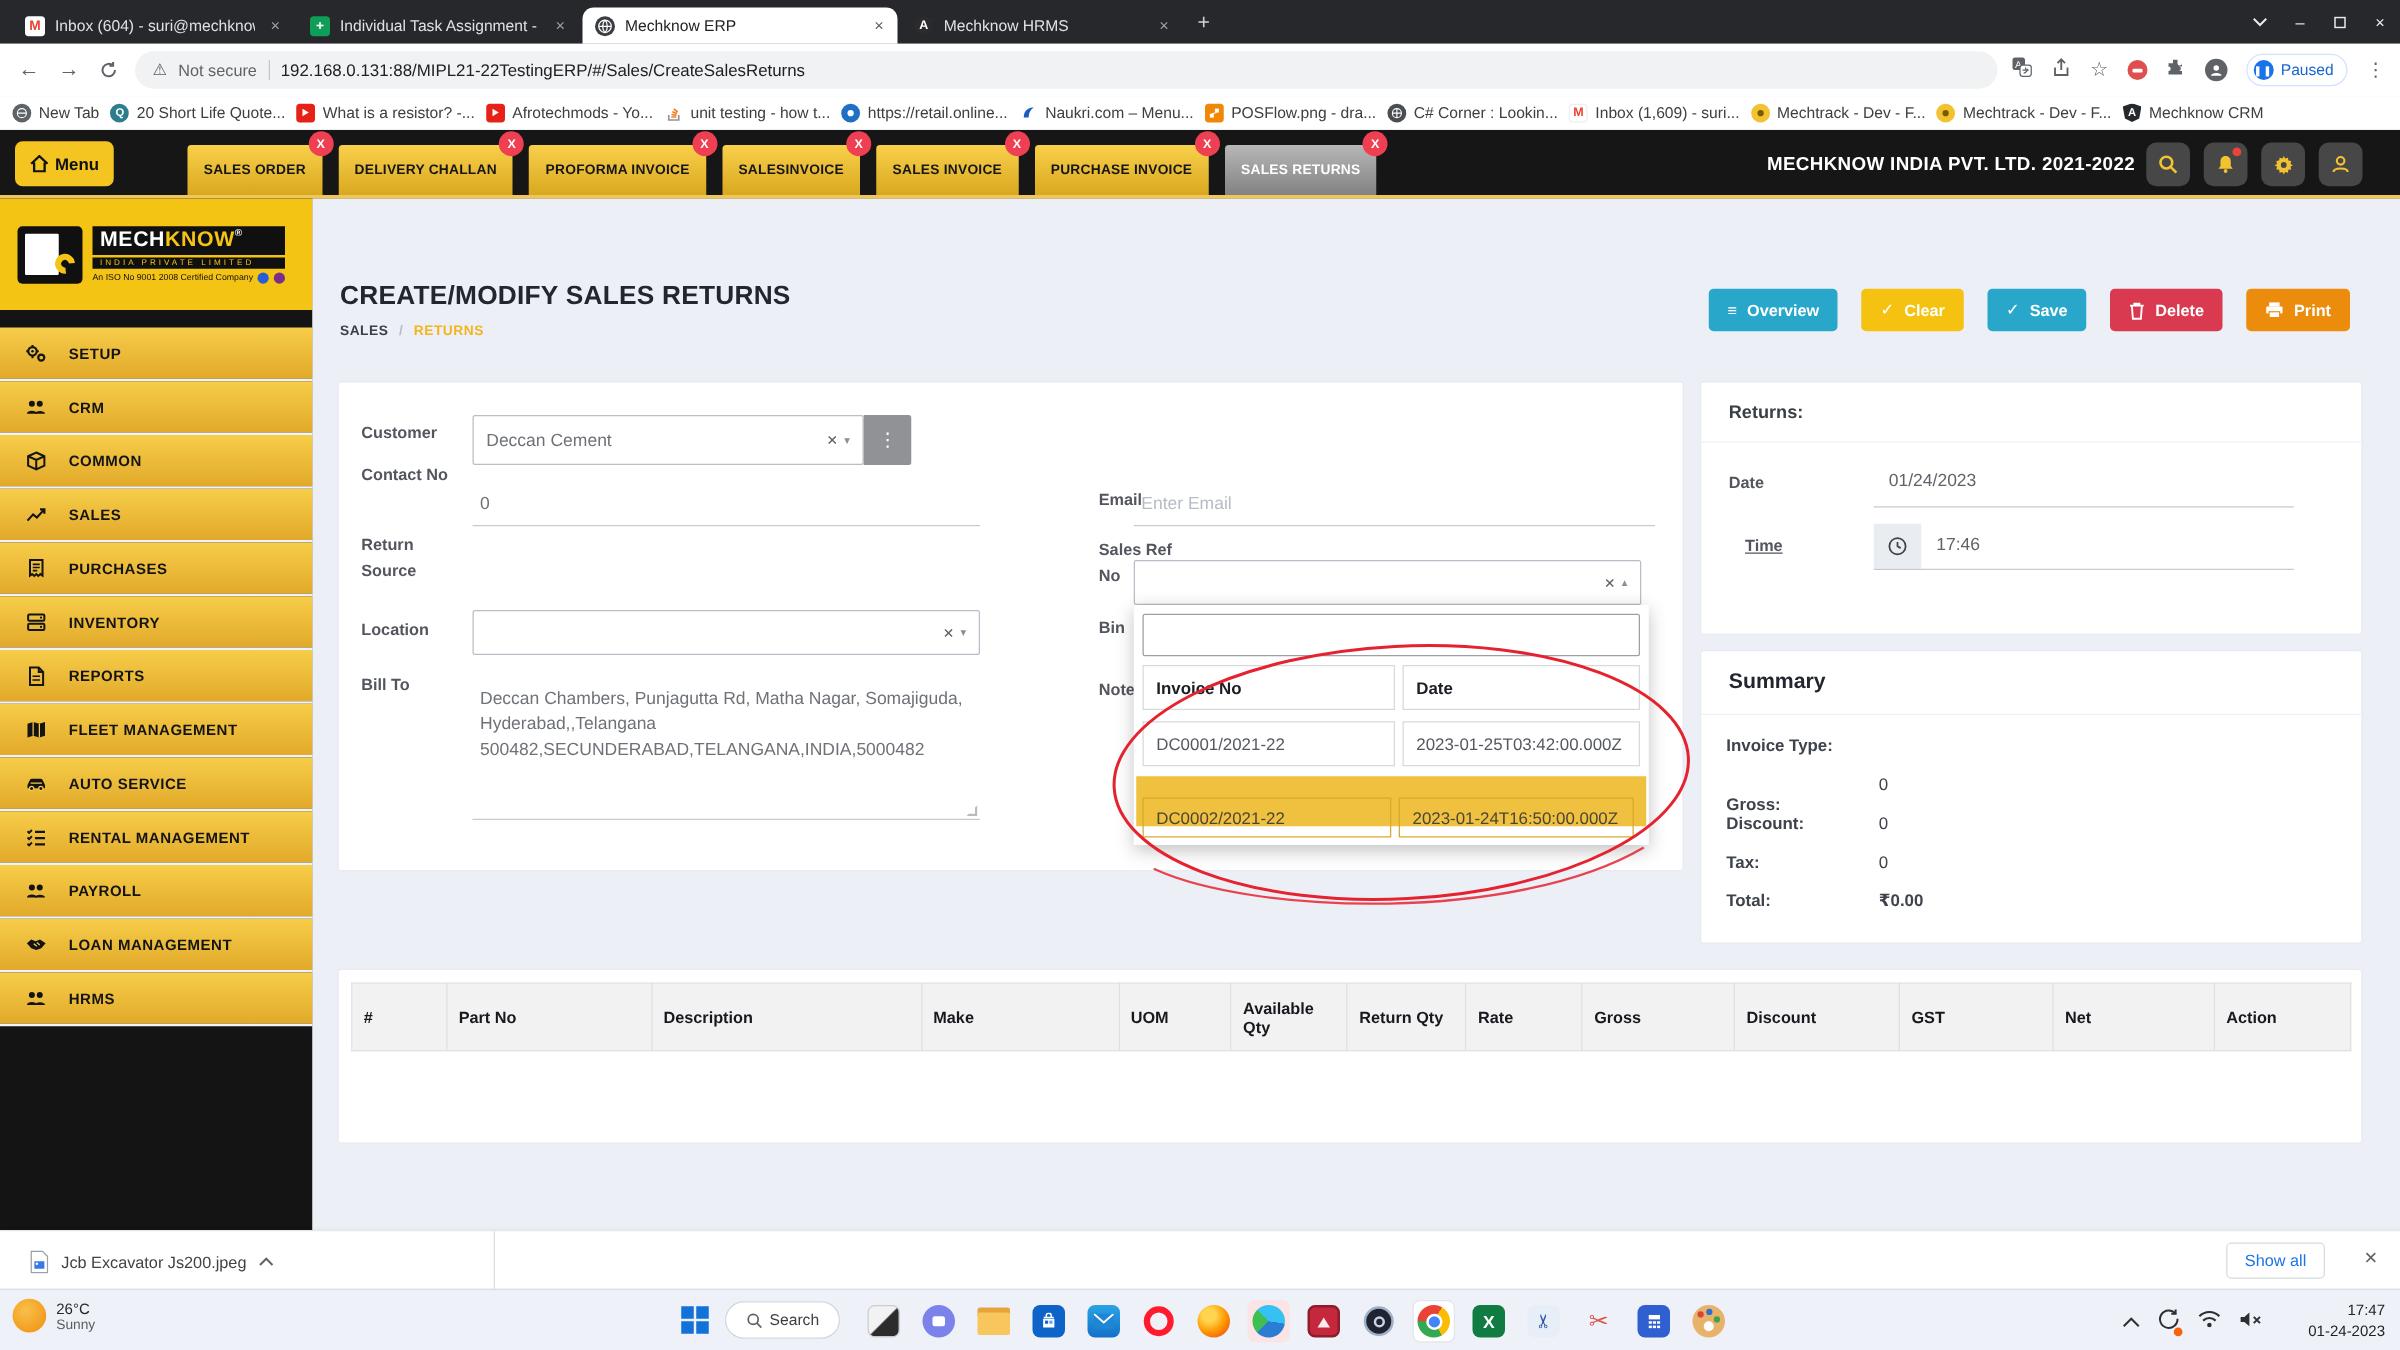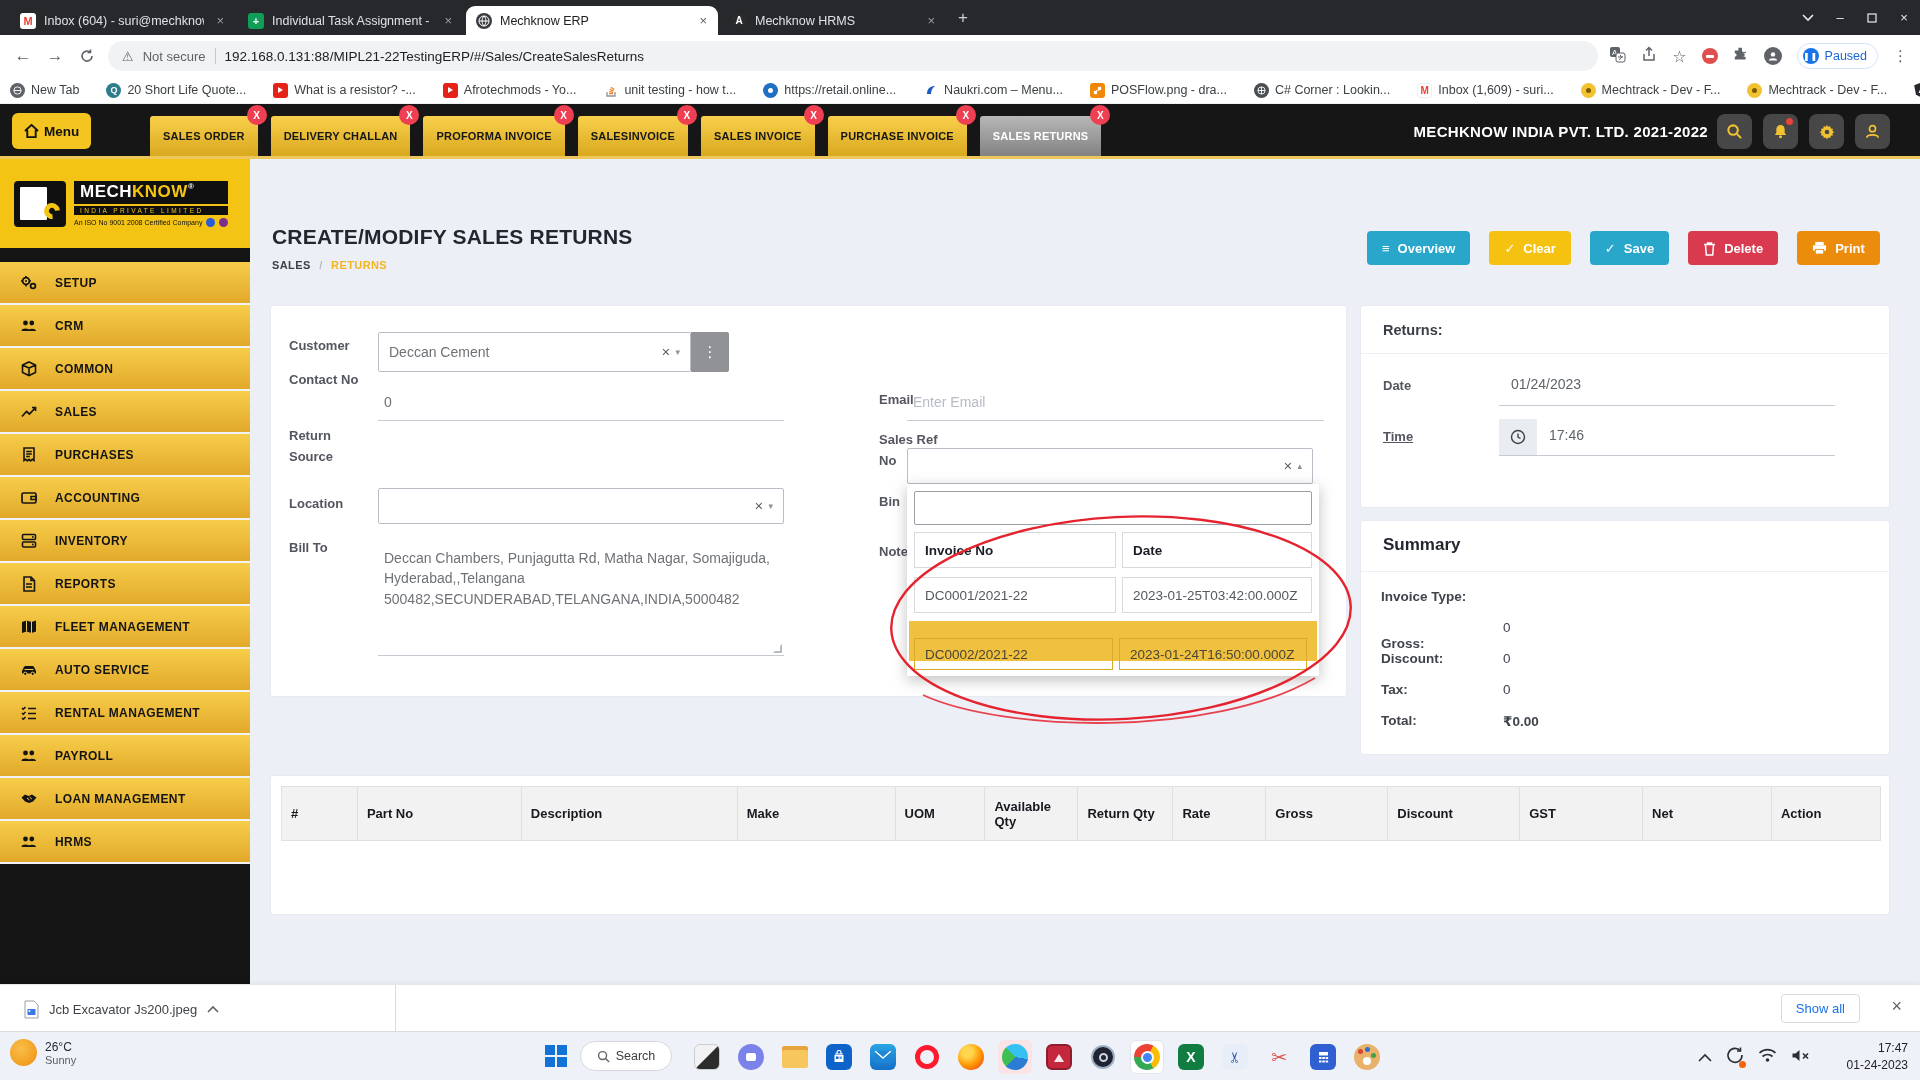--- a/index.html
+++ b/index.html
@@ -26,21 +26,21 @@
   .urlpill { position:absolute; left:108px; top:6px; width:1490px; height:30px; background:#f0f2f4; border-radius:15px; display:flex; align-items:center; gap:9px; padding:0 14px; }
   .urlpill .sec { font-size:13px; color:#5f6368; }
   .urlpill .div { width:1px; height:16px; background:#c4c7cb; }
   .urlpill .url { font-size:13.5px; color:#202124; white-space:nowrap; }
   .addr-right { position:absolute; right:12px; top:6px; height:30px; display:flex; align-items:center; gap:15px; }
   .paused-pill { height:26px; border:1px solid #d2e3fc; border-radius:13px; display:flex; align-items:center; gap:6px; padding:0 10px 0 5px; background:#fff; }
   .paused-pill .pico { width:16px; height:16px; border-radius:50%; background:#1a73e8; color:#fff; font-size:8px; display:flex; align-items:center; justify-content:center; letter-spacing:1px; }
   .paused-pill span.lbl { font-size:12.5px; color:#1967d2; }
 
   
-  .bmbar { position:absolute; left:0; top:77px; width:1920px; height:27px; background:#fff; display:flex; align-items:center; padding:0 10px; gap:27px; border-bottom:1px solid #f0f1f3; }
+  .bmbar { position:absolute; left:0; top:77px; width:1920px; height:27px; background:#fff; display:flex; align-items:center; padding:0 10px; gap:9px; border-bottom:1px solid #f0f1f3; }
   .bm { display:flex; align-items:center; gap:6px; }
   .bm .lbl { font-size:12.5px; color:#3c4043; white-space:nowrap; }
   .bmic { width:15px; height:15px; border-radius:3px; display:flex; align-items:center; justify-content:center; font-size:9px; font-weight:bold; flex:none; }
 
   
   .apptop { position:absolute; left:0; top:104px; width:1920px; height:55px; background:#161616; border-bottom:3px solid #edc75b; }
   .menubtn { position:absolute; left:12px; top:9px; height:36px; padding:0 12px; background:#f4c520; border-radius:6px; display:flex; align-items:center; gap:5px; font-size:13.5px; font-weight:800; color:#111; }
   .apptabs { position:absolute; left:150px; bottom:0; display:flex; align-items:flex-end; gap:13px; }
   .atab { position:relative; height:40px; padding:0 13px; display:flex; align-items:center; background:linear-gradient(#f9d04b,#d9a81f); color:#161616; font-size:11px; font-weight:800; letter-spacing:.2px; border-radius:3px 3px 0 0; white-space:nowrap; }
   .atab.active { background:linear-gradient(#b7b7b7,#828282); color:#fff; }
@@ -437,29 +437,20 @@
             <svg width="20" height="20" viewBox="0 0 20 20">
               <path d="M5 3 H15 V15.5 L13.3 14.3 L11.6 15.8 L10 14.3 L8.4 15.8 L6.7 14.3 L5 15.5 Z" fill="none" stroke="#141414" stroke-width="1.6"></path>
               <path d="M7.2 6.5 h5.6 M7.2 9 h5.6 M7.2 11.5 h3.6" stroke="#141414" stroke-width="1.3"></path>
             </svg>
           </span>
         <span class="lbl">PURCHASES</span>
       </div>
       <div class="sitem">
         <span class="sic">
             <svg width="20" height="20" viewBox="0 0 20 20">
-              <rect x="3" y="5" width="14" height="10" rx="1.5" fill="none" stroke="#141414" stroke-width="1.7"></rect>
-              <path d="M12 8.5 H17 V11.5 H12 Z" fill="none" stroke="#141414" stroke-width="1.5"></path>
-            </svg>
-          </span>
-        <span class="lbl">ACCOUNTING</span>
-      </div>
-      <div class="sitem">
-        <span class="sic">
-            <svg width="20" height="20" viewBox="0 0 20 20">
               <rect x="3.5" y="3.5" width="13" height="5" rx="1" fill="none" stroke="#141414" stroke-width="1.6"></rect>
               <rect x="3.5" y="11" width="13" height="5" rx="1" fill="none" stroke="#141414" stroke-width="1.6"></rect>
               <circle cx="13.8" cy="6" r=".9" fill="#141414"></circle>
               <circle cx="13.8" cy="13.5" r=".9" fill="#141414"></circle>
             </svg>
           </span>
         <span class="lbl">INVENTORY</span>
       </div>
       <div class="sitem">
         <span class="sic">
@@ -637,21 +628,21 @@
         <path d="M 40 185 C 120 222 330 228 432 168" fill="none" stroke="#e5232f" stroke-width="1.8" opacity=".85"></path>
       </svg>
     </div>
 
     <div class="card" style="left:1110px;top:146px;width:530px;height:203px;">
       <div style="position:absolute;left:22px;top:16px;font-size:14.5px;font-weight:700;color:#3a3e47;">Returns:</div>
       <div class="divline" style="top:47px;"></div>
       <div class="flabel" style="left:22px;top:70px;">Date</div>
       <div style="position:absolute;left:150px;top:70px;font-size:14px;color:#5f646b;">01/24/2023</div>
       <div style="position:absolute;left:138px;top:99px;width:336px;height:1px;background:#c6cad2;"></div>
-      <div class="flabel" style="left:22px;top:121px;text-decoration:underline;">Time</div>
+      <div class="flabel" style="left:35px;top:121px;text-decoration:underline;">Time</div>
       <div style="position:absolute;left:138px;top:113px;width:38px;height:36px;background:#e9ecf1;display:flex;align-items:center;justify-content:center;">
         <svg width="16" height="16" viewBox="0 0 16 16">
             <circle cx="8" cy="8" r="6.5" fill="none" stroke="#3f4246" stroke-width="1.4"></circle>
             <path d="M8 4.5 V8 L10.5 9.5" fill="none" stroke="#3f4246" stroke-width="1.4"></path>
           </svg>
       </div>
       <div style="position:absolute;left:188px;top:121px;font-size:14px;color:#5f646b;">17:46</div>
       <div style="position:absolute;left:138px;top:149px;width:336px;height:1px;background:#c6cad2;"></div>
     </div>
 

